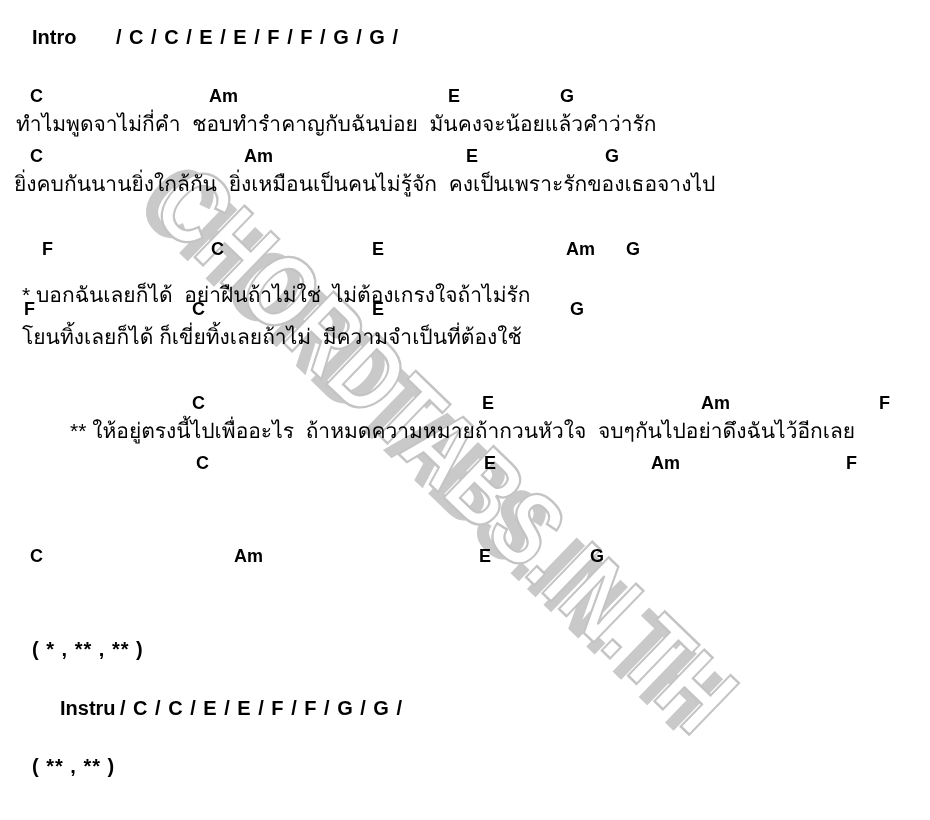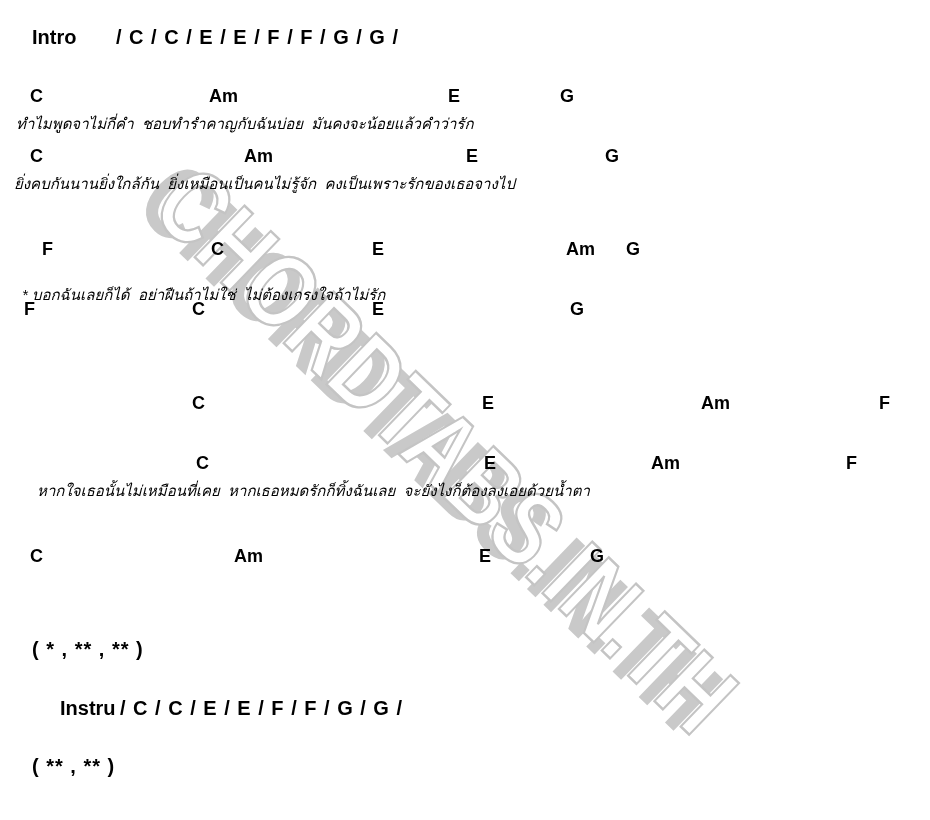--- a/index.html
+++ b/index.html
@@ -24,25 +24,24 @@
   .progression{font-weight:bold;font-size:20px;letter-spacing:1px;}
   .chord-row{position:absolute;left:0;width:100%;height:22px;}
   .chord{
     position:absolute;
     font-weight:bold;
     font-size:18px;
     line-height:20px;
     white-space:pre;
   }
   .lyric{
-    font-size:15px;
+    font-size:21px;
     line-height:28px;
     font-weight:normal;
     white-space:pre;
-    font-style:italic;
   }
   .repeat-line{font-weight:bold;font-size:20px;letter-spacing:1px;}
 </style>
 </head>
 <body>
 
 <div class="sheet">
 
   <svg class="watermark" width="930" height="820" viewBox="0 0 930 820" aria-hidden="true">
     <g transform="translate(148,212) rotate(44)" font-family="'Liberation Sans',sans-serif" font-weight="bold" font-size="104">
@@ -80,35 +79,36 @@
       <span class="chord" style="left:622px;">G</span>
     </div>
     <div class="abs lyric" style="left:18px;top:263px;margin-top:18px;">* บอกฉันเลยก็ได้  อย่าฝืนถ้าไม่ใช่  ไม่ต้องเกรงใจถ้าไม่รัก</div>
 
     <div class="chord-row" style="top:299px;">
       <span class="chord" style="left:20px;">F</span>
       <span class="chord" style="left:188px;">C</span>
       <span class="chord" style="left:368px;">E</span>
       <span class="chord" style="left:566px;">G</span>
     </div>
+    <div class="abs lyric" style="left:18px;top:323px;">โยนทิ้งเลยก็ได้ ก็เขี่ยทิ้งเลยถ้าไม่  มีความจำเป็นที่ต้องใช้</div>
 
     <div class="chord-row" style="top:393px;">
       <span class="chord" style="left:188px;">C</span>
       <span class="chord" style="left:478px;">E</span>
       <span class="chord" style="left:697px;">Am</span>
       <span class="chord" style="left:875px;">F</span>
     </div>
+    <div class="abs lyric" style="left:66px;top:417px;">** ให้อยู่ตรงนี้ไปเพื่ออะไร  ถ้าหมดความหมายถ้ากวนหัวใจ  จบๆกันไปอย่าดึงฉันไว้อีกเลย</div>
 
     <div class="chord-row" style="top:453px;">
       <span class="chord" style="left:192px;">C</span>
       <span class="chord" style="left:480px;">E</span>
       <span class="chord" style="left:647px;">Am</span>
       <span class="chord" style="left:842px;">F</span>
     </div>
-    <div class="abs lyric" style="left:33px;top:477px;">หากใจเธอนั้นไม่เหมือนที่เคย  หากเธอหมดรักก็ทิ้งฉันเลย  จะยังไงก็ต้องลงเอยด้วยน้ำตา</div>
 
     <div class="chord-row" style="top:546px;">
       <span class="chord" style="left:26px;">C</span>
       <span class="chord" style="left:230px;">Am</span>
       <span class="chord" style="left:475px;">E</span>
       <span class="chord" style="left:586px;">G</span>
     </div>
 
     <span class="abs repeat-line" style="left:28px;top:638px;">( * , ** , ** )</span>
 

